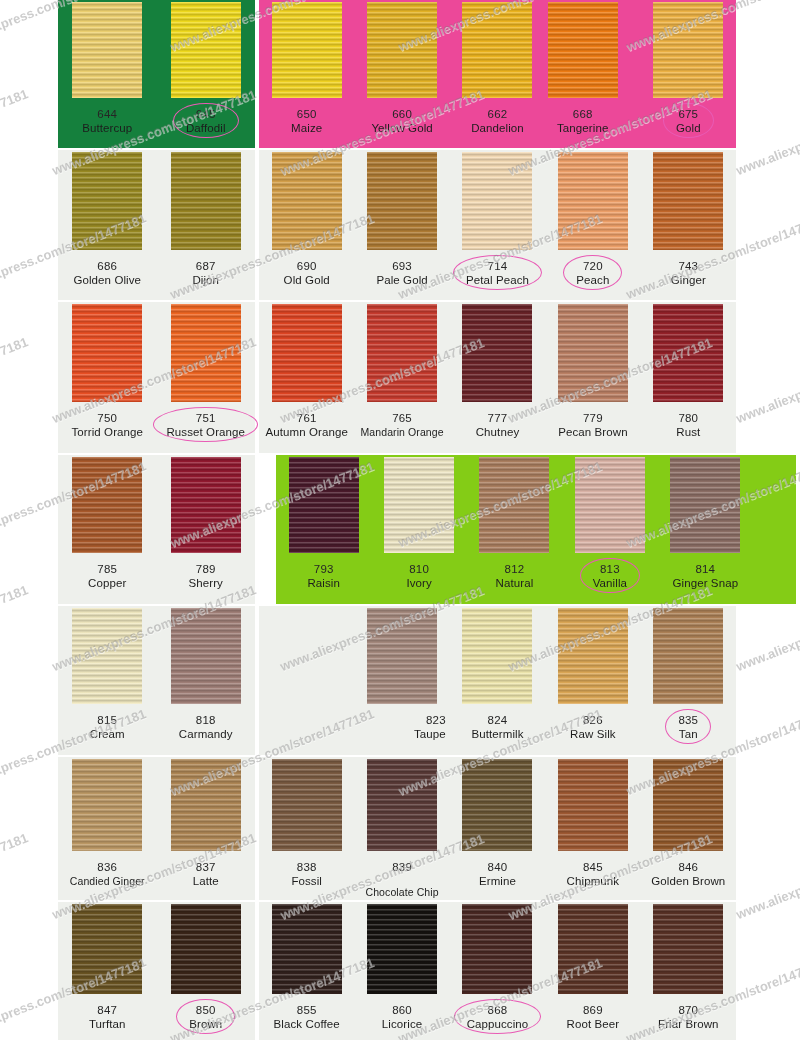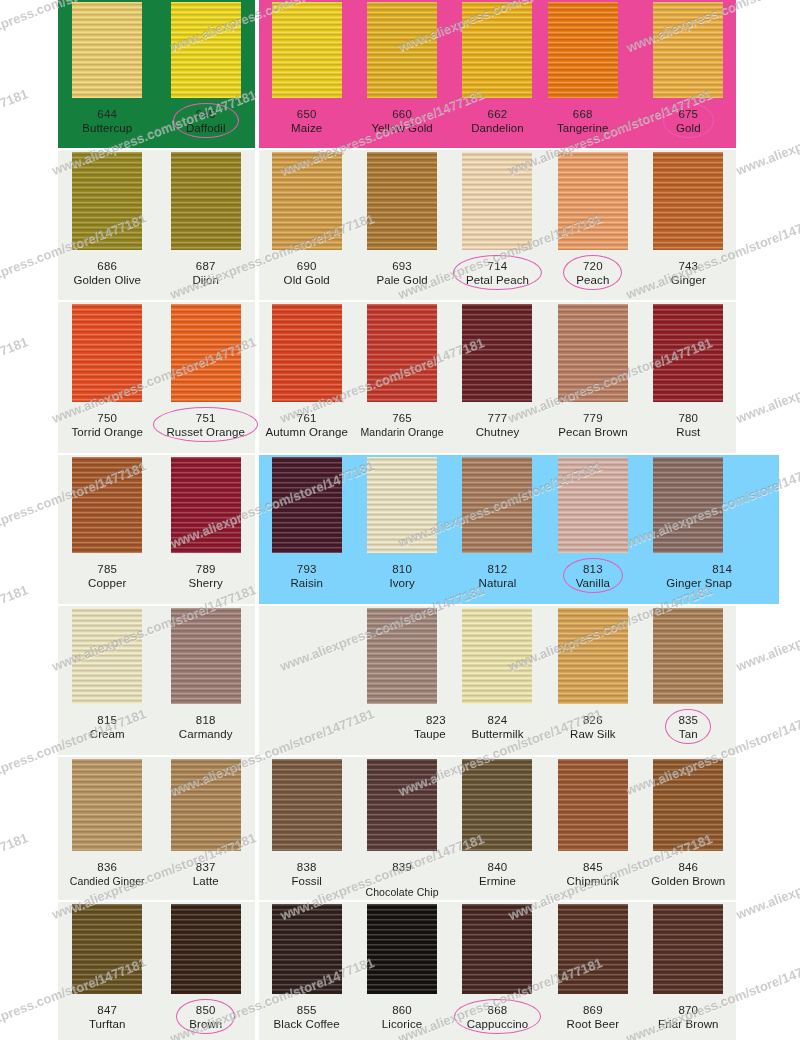--- a/index.html
+++ b/index.html
@@ -155,40 +155,40 @@
     <div class="card" style="position: absolute; left: 58px; top: 455px; width: 197px; height: 149px; background: rgb(238, 240, 236);">
       <div class="cell" style="position: absolute; left: 0px; top: 0px; width: 98.5px; height: 149px;">
         <div class="swatch" style="position: absolute; left: 14.25px; top: 2px; width: 70px; height: 96px; background: repeating-linear-gradient(rgba(255, 255, 255, 0.2) 0px, rgba(255, 255, 255, 0.2) 1px, rgba(0, 0, 0, 0.16) 2px, rgba(0, 0, 0, 0.16) 3px, rgba(0, 0, 0, 0.02) 4px, rgba(0, 0, 0, 0.02) 5px), linear-gradient(rgb(170, 90, 43), rgb(170, 90, 43));"></div>
         <div class="labels" style="position: absolute; left: 0px; top: 106px; width: 98.5px;"><span class="labelbox"><div class="code">785</div><div class="nm">Copper</div></span></div>
       </div>
       <div class="cell" style="position: absolute; left: 98.5px; top: 0px; width: 98.5px; height: 149px;">
         <div class="swatch" style="position: absolute; left: 14.25px; top: 2px; width: 70px; height: 96px; background: repeating-linear-gradient(rgba(255, 255, 255, 0.2) 0px, rgba(255, 255, 255, 0.2) 1px, rgba(0, 0, 0, 0.16) 2px, rgba(0, 0, 0, 0.16) 3px, rgba(0, 0, 0, 0.02) 4px, rgba(0, 0, 0, 0.02) 5px), linear-gradient(rgb(147, 24, 47), rgb(147, 24, 47));"></div>
         <div class="labels" style="position: absolute; left: 0px; top: 106px; width: 98.5px;"><span class="labelbox"><div class="code">789</div><div class="nm">Sherry</div></span></div>
       </div>
     </div>
-    <div class="card" style="position: absolute; left: 259px; top: 455px; width: 520px; height: 149px; background: #7dd3fc;">
+    <div class="card" style="position: absolute; left: 276px; top: 455px; width: 520px; height: 149px; background: #84cc16;">
       <div class="cell" style="position: absolute; left: 0px; top: 0px; width: 95.4px; height: 149px;">
         <div class="swatch" style="position: absolute; left: 12.7px; top: 2px; width: 70px; height: 96px; background: repeating-linear-gradient(rgba(255, 255, 255, 0.2) 0px, rgba(255, 255, 255, 0.2) 1px, rgba(0, 0, 0, 0.16) 2px, rgba(0, 0, 0, 0.16) 3px, rgba(0, 0, 0, 0.02) 4px, rgba(0, 0, 0, 0.02) 5px), linear-gradient(rgb(74, 26, 43), rgb(74, 26, 43));"></div>
         <div class="labels" style="position: absolute; left: 0px; top: 106px; width: 95.4px;"><span class="labelbox"><div class="code">793</div><div class="nm">Raisin</div></span></div>
       </div>
       <div class="cell" style="position: absolute; left: 95.4px; top: 0px; width: 95.4px; height: 149px;">
         <div class="swatch" style="position: absolute; left: 12.7px; top: 2px; width: 70px; height: 96px; background: repeating-linear-gradient(rgba(255, 255, 255, 0.2) 0px, rgba(255, 255, 255, 0.2) 1px, rgba(0, 0, 0, 0.16) 2px, rgba(0, 0, 0, 0.16) 3px, rgba(0, 0, 0, 0.02) 4px, rgba(0, 0, 0, 0.02) 5px), linear-gradient(rgb(239, 231, 198), rgb(239, 231, 198));"></div>
         <div class="labels" style="position: absolute; left: 0px; top: 106px; width: 95.4px;"><span class="labelbox"><div class="code">810</div><div class="nm">Ivory</div></span></div>
       </div>
       <div class="cell" style="position: absolute; left: 190.8px; top: 0px; width: 95.4px; height: 149px;">
         <div class="swatch" style="position: absolute; left: 12.7px; top: 2px; width: 70px; height: 96px; background: repeating-linear-gradient(rgba(255, 255, 255, 0.2) 0px, rgba(255, 255, 255, 0.2) 1px, rgba(0, 0, 0, 0.16) 2px, rgba(0, 0, 0, 0.16) 3px, rgba(0, 0, 0, 0.02) 4px, rgba(0, 0, 0, 0.02) 5px), linear-gradient(rgb(172, 127, 96), rgb(172, 127, 96));"></div>
         <div class="labels" style="position: absolute; left: 0px; top: 106px; width: 95.4px;"><span class="labelbox"><div class="code">812</div><div class="nm">Natural</div></span></div>
       </div>
       <div class="cell" style="position: absolute; left: 286.2px; top: 0px; width: 95.4px; height: 149px;">
         <div class="swatch" style="position: absolute; left: 12.7px; top: 2px; width: 70px; height: 96px; background: repeating-linear-gradient(rgba(255, 255, 255, 0.2) 0px, rgba(255, 255, 255, 0.2) 1px, rgba(0, 0, 0, 0.16) 2px, rgba(0, 0, 0, 0.16) 3px, rgba(0, 0, 0, 0.02) 4px, rgba(0, 0, 0, 0.02) 5px), linear-gradient(rgb(220, 181, 168), rgb(220, 181, 168));"></div>
         <div class="labels" style="position: absolute; left: 0px; top: 106px; width: 95.4px;"><span class="labelbox circled"><div class="code">813</div><div class="nm">Vanilla</div></span></div>
       </div>
       <div class="cell" style="position: absolute; left: 381.6px; top: 0px; width: 95.4px; height: 149px;">
         <div class="swatch" style="position: absolute; left: 12.7px; top: 2px; width: 70px; height: 96px; background: repeating-linear-gradient(rgba(255, 255, 255, 0.2) 0px, rgba(255, 255, 255, 0.2) 1px, rgba(0, 0, 0, 0.16) 2px, rgba(0, 0, 0, 0.16) 3px, rgba(0, 0, 0, 0.02) 4px, rgba(0, 0, 0, 0.02) 5px), linear-gradient(rgb(141, 111, 102), rgb(141, 111, 102));"></div>
-        <div class="labels" style="position: absolute; left: 0px; top: 106px; width: 95.4px; text-align: right;"><span class="labelbox"><div class="code">814</div><div class="nm">Ginger Snap</div></span></div>
+        <div class="labels" style="position: absolute; left: 0px; top: 106px; width: 95.4px;"><span class="labelbox"><div class="code">814</div><div class="nm">Ginger Snap</div></span></div>
       </div>
     </div>
     <div class="card" style="position: absolute; left: 58px; top: 606px; width: 197px; height: 149px; background: rgb(238, 240, 236);">
       <div class="cell" style="position: absolute; left: 0px; top: 0px; width: 98.5px; height: 149px;">
         <div class="swatch" style="position: absolute; left: 14.25px; top: 2px; width: 70px; height: 96px; background: repeating-linear-gradient(rgba(255, 255, 255, 0.2) 0px, rgba(255, 255, 255, 0.2) 1px, rgba(0, 0, 0, 0.16) 2px, rgba(0, 0, 0, 0.16) 3px, rgba(0, 0, 0, 0.02) 4px, rgba(0, 0, 0, 0.02) 5px), linear-gradient(rgb(240, 232, 192), rgb(240, 232, 192));"></div>
         <div class="labels" style="position: absolute; left: 0px; top: 106px; width: 98.5px;"><span class="labelbox"><div class="code">815</div><div class="nm">Cream</div></span></div>
       </div>
       <div class="cell" style="position: absolute; left: 98.5px; top: 0px; width: 98.5px; height: 149px;">
         <div class="swatch" style="position: absolute; left: 14.25px; top: 2px; width: 70px; height: 96px; background: repeating-linear-gradient(rgba(255, 255, 255, 0.2) 0px, rgba(255, 255, 255, 0.2) 1px, rgba(0, 0, 0, 0.16) 2px, rgba(0, 0, 0, 0.16) 3px, rgba(0, 0, 0, 0.02) 4px, rgba(0, 0, 0, 0.02) 5px), linear-gradient(rgb(161, 128, 120), rgb(161, 128, 120));"></div>
         <div class="labels" style="position: absolute; left: 0px; top: 106px; width: 98.5px;"><span class="labelbox"><div class="code">818</div><div class="nm">Carmandy</div></span></div>

